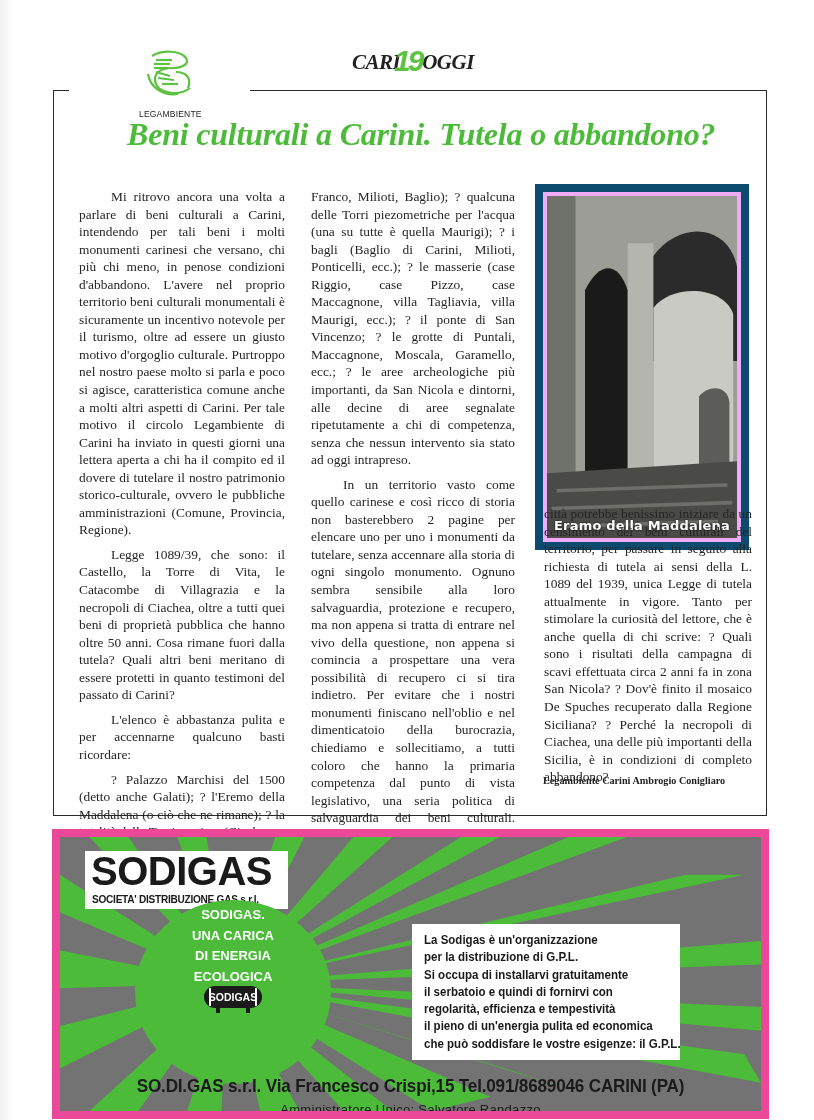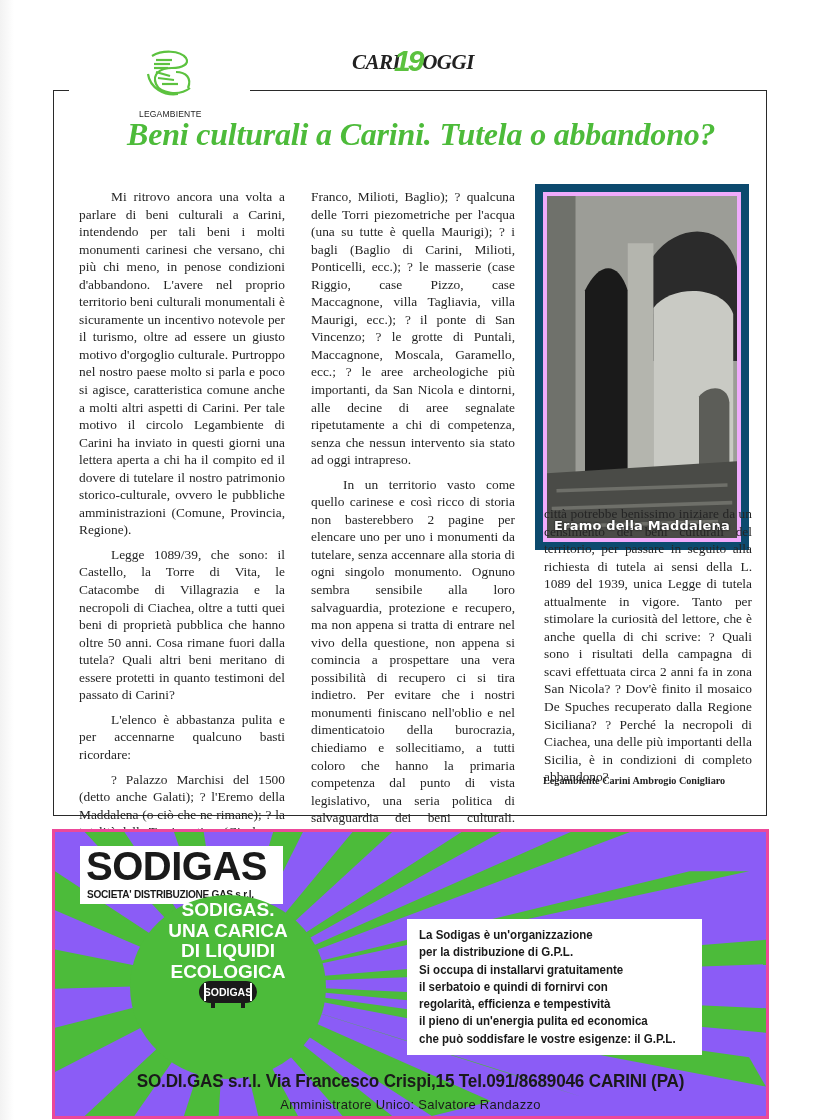--- a/index.html
+++ b/index.html
@@ -30,32 +30,32 @@
   .col3 { left: 537px; top: 498px; width: 222px; }
   .signature { position: absolute; left: 543px; top: 775px; font-family: "Liberation Serif", serif; font-weight: bold; font-size: 10.2px; color: #222; white-space: nowrap; }
 
   
   .photo { position: absolute; left: 535px; top: 184px; width: 214px; height: 366px; border: 8px solid #0c4a6e; background: #f0abfc; padding: 4px; }
   .photo-inner { position: relative; width: 100%; height: 100%; overflow: hidden; background: #7d7f7a; }
   .photo-inner svg { position: absolute; left: 0; top: 0; width: 100%; height: 100%; }
   .photo-caption { position: absolute; left: 0; right: 0; bottom: 5px; text-align: center; font-family: "DejaVu Sans", sans-serif; font-weight: bold; font-size: 13px; color: #fff; letter-spacing: 0.2px; text-shadow: 0 0 2px #000; }
 
   
-  .ad { position: absolute; left: 52px; top: 829px; width: 717px; height: 290px; border: 3px solid #ec4899; background: #8b5cf6; overflow: hidden; }
+  .ad { position: absolute; left: 52px; top: 829px; width: 717px; height: 290px; border: 8px solid #ec4899; background: #737373; overflow: hidden; }
   .ad-rays { position: absolute; left: 0; top: 0; width: 100%; height: 100%; }
   .ad-brand-box { position: absolute; left: 25px; top: 14px; width: 203px; height: 58px; background: #fff; }
   .ad-brand-name { position: absolute; left: 6px; top: -2px; font-family: "Liberation Sans", sans-serif; font-weight: bold; font-size: 40px; color: #1a1a1a; letter-spacing: -0.5px; line-height: 44px; }
   .ad-brand-sub { position: absolute; left: 7px; top: 42px; font-family: "Liberation Sans", sans-serif; font-weight: bold; font-size: 11px; color: #1a1a1a; white-space: nowrap; letter-spacing: -0.3px; transform: scaleX(0.92); transform-origin: left; }
   .ad-tagline-box { position: absolute; left: 235px; top: 18px; width: 330px; height: 43px; background: #fff; padding: 4px 0 0 6px; }
   .ad-tagline { font-family: "Liberation Serif", serif; font-style: italic; font-weight: bold; font-size: 13.5px; line-height: 17px; color: #4dbb3a; white-space: nowrap; transform: scaleX(0.86); transform-origin: left; }
   .ad-circle { position: absolute; left: 75px; top: 63px; width: 196px; height: 184px; border-radius: 50%; background: #4cbb3a; }
-  .ad-slogan { position: absolute; left: 95px; top: 68px; width: 156px; text-align: center; font-family: "Liberation Sans", sans-serif; font-weight: bold; font-size: 19px; line-height: 20.5px; color: #fff; }
+  .ad-slogan { position: absolute; left: 95px; top: 68px; width: 156px; text-align: center; font-family: "Liberation Sans", sans-serif; font-weight: bold; font-size: 13px; line-height: 20.5px; color: #fff; }
   .ad-tank { position: absolute; left: 142px; top: 147px; width: 62px; height: 30px; }
   .ad-tank-label { position: absolute; left: 0; right: 0; top: 7px; text-align: center; font-family: "Liberation Sans", sans-serif; font-weight: bold; font-size: 10.5px; color: #fff; }
-  .ad-info-box { position: absolute; left: 352px; top: 87px; width: 295px; height: 136px; background: #fff; padding: 8px 0 0 12px; }
+  .ad-info-box { position: absolute; left: 352px; top: 87px; width: 268px; height: 136px; background: #fff; padding: 8px 0 0 12px; }
   .ad-info-line { font-family: "Liberation Sans", sans-serif; font-weight: bold; font-size: 12.4px; line-height: 17.3px; color: #1a1a1a; white-space: nowrap; transform: scaleX(0.93); transform-origin: left; }
   .ad-address { position: absolute; left: 0; right: 0; top: 238px; text-align: center; font-family: "Liberation Sans", sans-serif; font-weight: bold; font-size: 19px; color: #1a1a1a; white-space: nowrap; transform: scaleX(0.9); letter-spacing: -0.2px; }
   .ad-admin { position: absolute; left: 0; right: 0; top: 265px; text-align: center; font-family: "Liberation Sans", sans-serif; font-size: 13px; color: #1a1a1a; white-space: nowrap; letter-spacing: 0.3px; }
 
   .scan-edge { position: absolute; left: 0; top: 0; width: 14px; height: 1120px; background: linear-gradient(90deg, #f2f2f2, #ffffff); }
 </style>
 </head>
 <body>
 
 <div class="scan-edge"></div>
@@ -152,21 +152,21 @@
   <div class="ad-brand-box">
     <div class="ad-brand-name">SODIGAS</div>
     <div class="ad-brand-sub">SOCIETA' DISTRIBUZIONE GAS s.r.l.</div>
   </div>
 
 
   <div class="ad-circle"></div>
   <div class="ad-slogan">
     <div>SODIGAS.</div>
     <div>UNA CARICA</div>
-    <div>DI LIQUIDI</div>
+    <div>DI ENERGIA</div>
     <div>ECOLOGICA</div>
   </div>
 
   <div class="ad-tank">
     <svg viewBox="0 0 62 30" width="62" height="30" style="position:absolute;left:0;top:0">
       <rect x="2" y="2" width="58" height="22" rx="11" fill="#1a1a1a"></rect>
       <rect x="7" y="4" width="2" height="18" fill="#fff"></rect>
       <rect x="53" y="4" width="2" height="18" fill="#fff"></rect>
       <rect x="14" y="23" width="4" height="6" fill="#1a1a1a"></rect>
       <rect x="44" y="23" width="4" height="6" fill="#1a1a1a"></rect>

